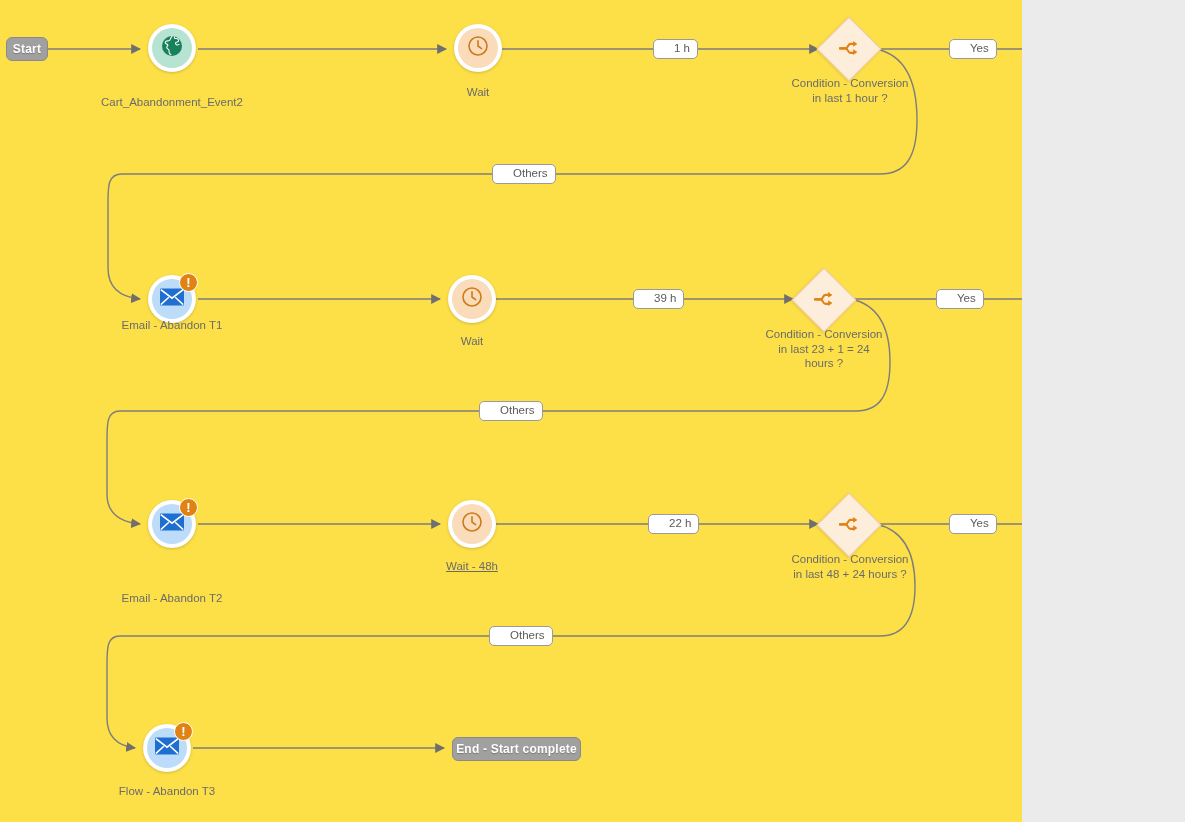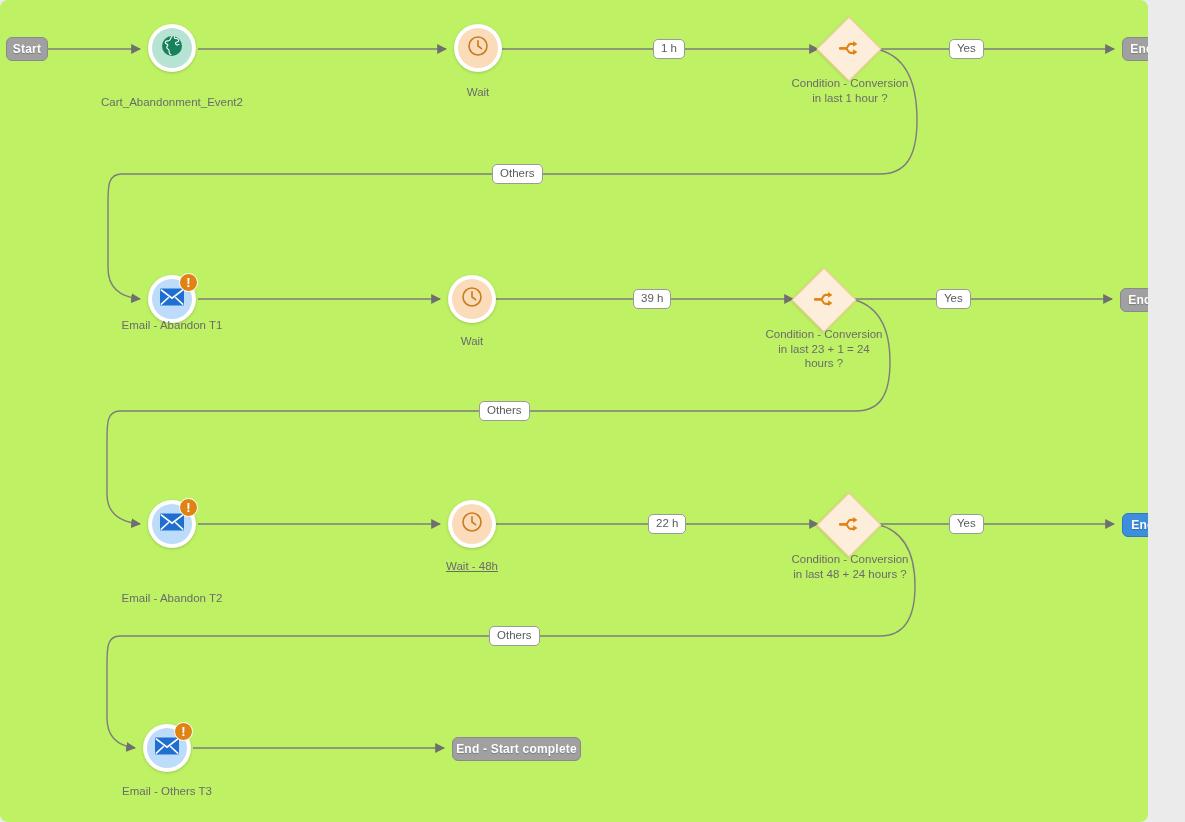--- a/index.html
+++ b/index.html
@@ -2,26 +2,25 @@
 <html><head>
 <meta charset="utf-8">
 <style>
   html, body {
     margin: 0;
     padding: 0;
     background: #ebebeb;
   }
   #canvas {
     position: relative;
-    width: 1148px;
+    width: 1022px;
     height: 822px;
-    background: #bef264;
+    background: #fde047;
     font-family: "Liberation Sans", sans-serif;
     overflow: hidden;
-    border-radius: 8px;
   }
   #edges {
     position: absolute;
     left: 0; top: 0;
     width: 1185px;
     height: 822px;
     pointer-events: none;
   }
   
   .pill {
@@ -113,21 +112,21 @@
     white-space: pre-line;
   }
   
   .elabel {
     position: absolute;
     background: #ffffff;
     border: 1px solid #9a9a9a;
     border-radius: 5px;
     font-size: 11.5px;
     color: #5a5a5a;
-    padding: 2px 7px 3px 7px;
+    padding: 2px 7px 3px 20px;
     line-height: 13px;
     box-sizing: border-box;
     white-space: nowrap;
   }
   .edge-right-border {
     position: absolute;
     top: 0;
     left: 1172px;
     width: 1px;
     height: 822px;
@@ -333,20 +332,20 @@
       <span>
         <svg width="26" height="20" viewBox="0 0 26 20">
           <rect x="1" y="1.5" width="24" height="17" rx="1" fill="#1f6fd0"></rect>
           <path d="M1.8 2.6 13 11.2 24.2 2.6" stroke="#ffffff" stroke-width="1.7" fill="none"></path>
           <path d="M1.8 17.6 9.8 10.2 M24.2 17.6 16.2 10.2" stroke="#ffffff" stroke-width="1.5" fill="none"></path>
         </svg>
       </span>
     </div>
     <div class="badge">!</div>
   </div>
-  <div class="caption" style="left:87px; top:784px; width:160px;">Email - Others T3</div>
+  <div class="caption" style="left:87px; top:784px; width:160px;">Flow - Abandon T3</div>
 
   <div class="pill" style="left:452px; top:737px; width:129px;">
     <span>End - Start complete</span>
   </div>
 
   <div class="edge-right-border"></div>
 </div>
 
 </body></html>

